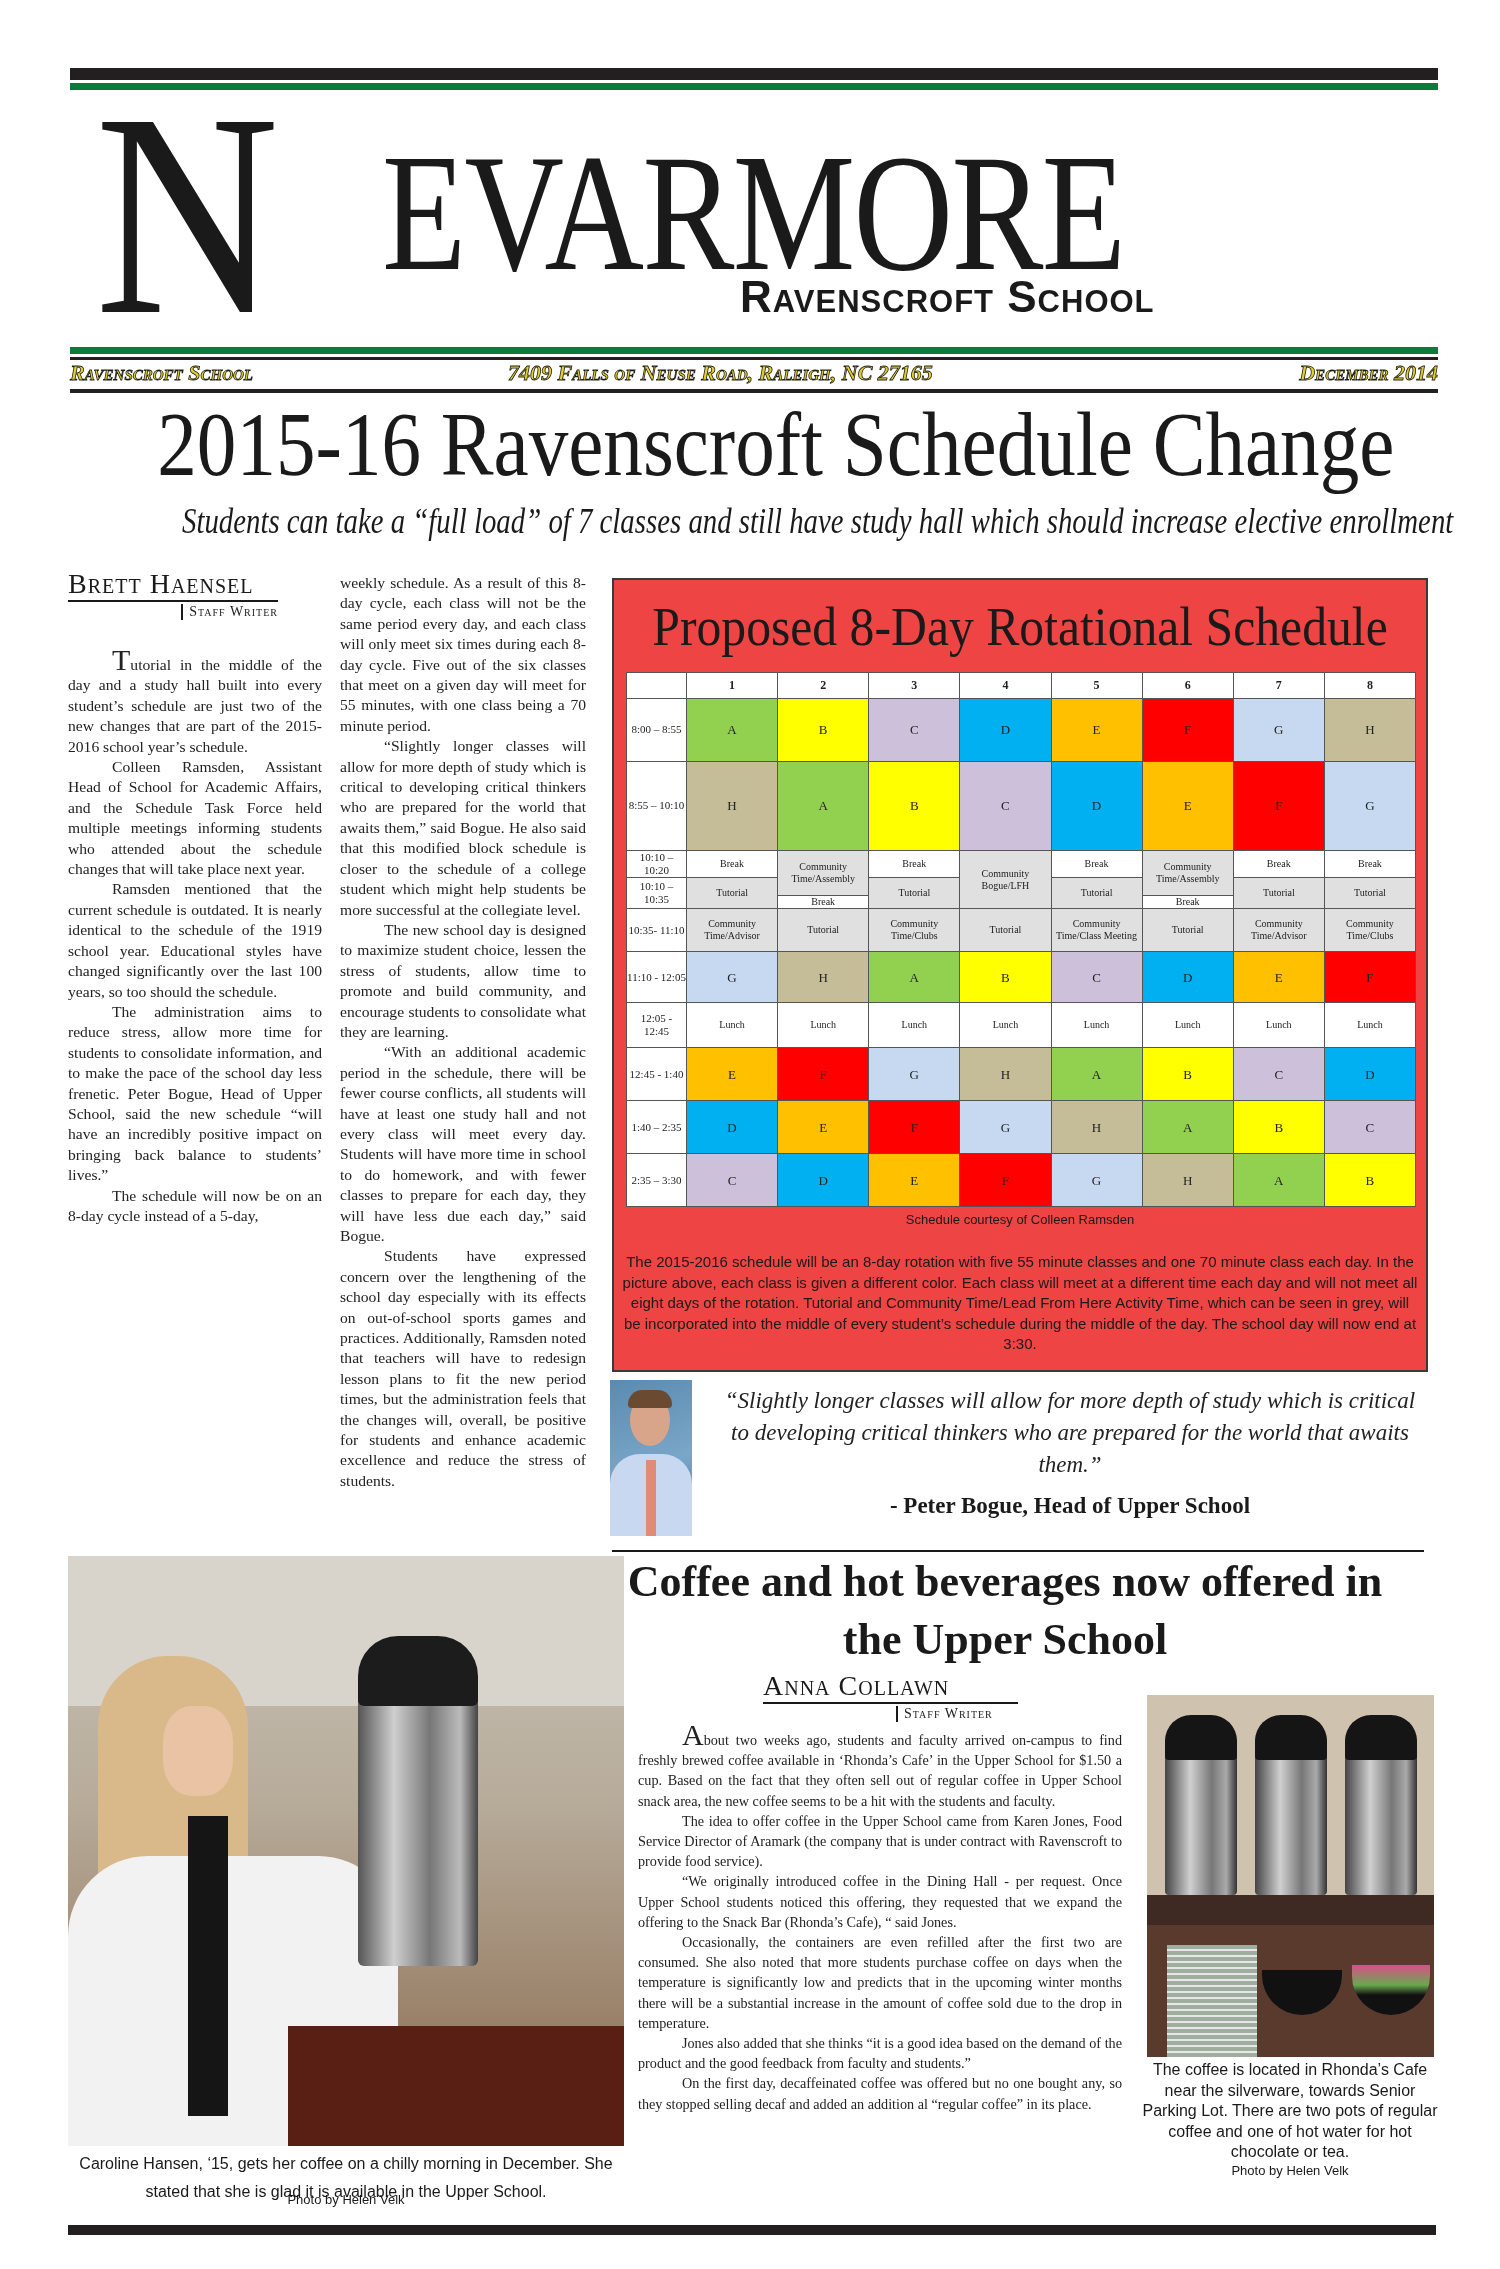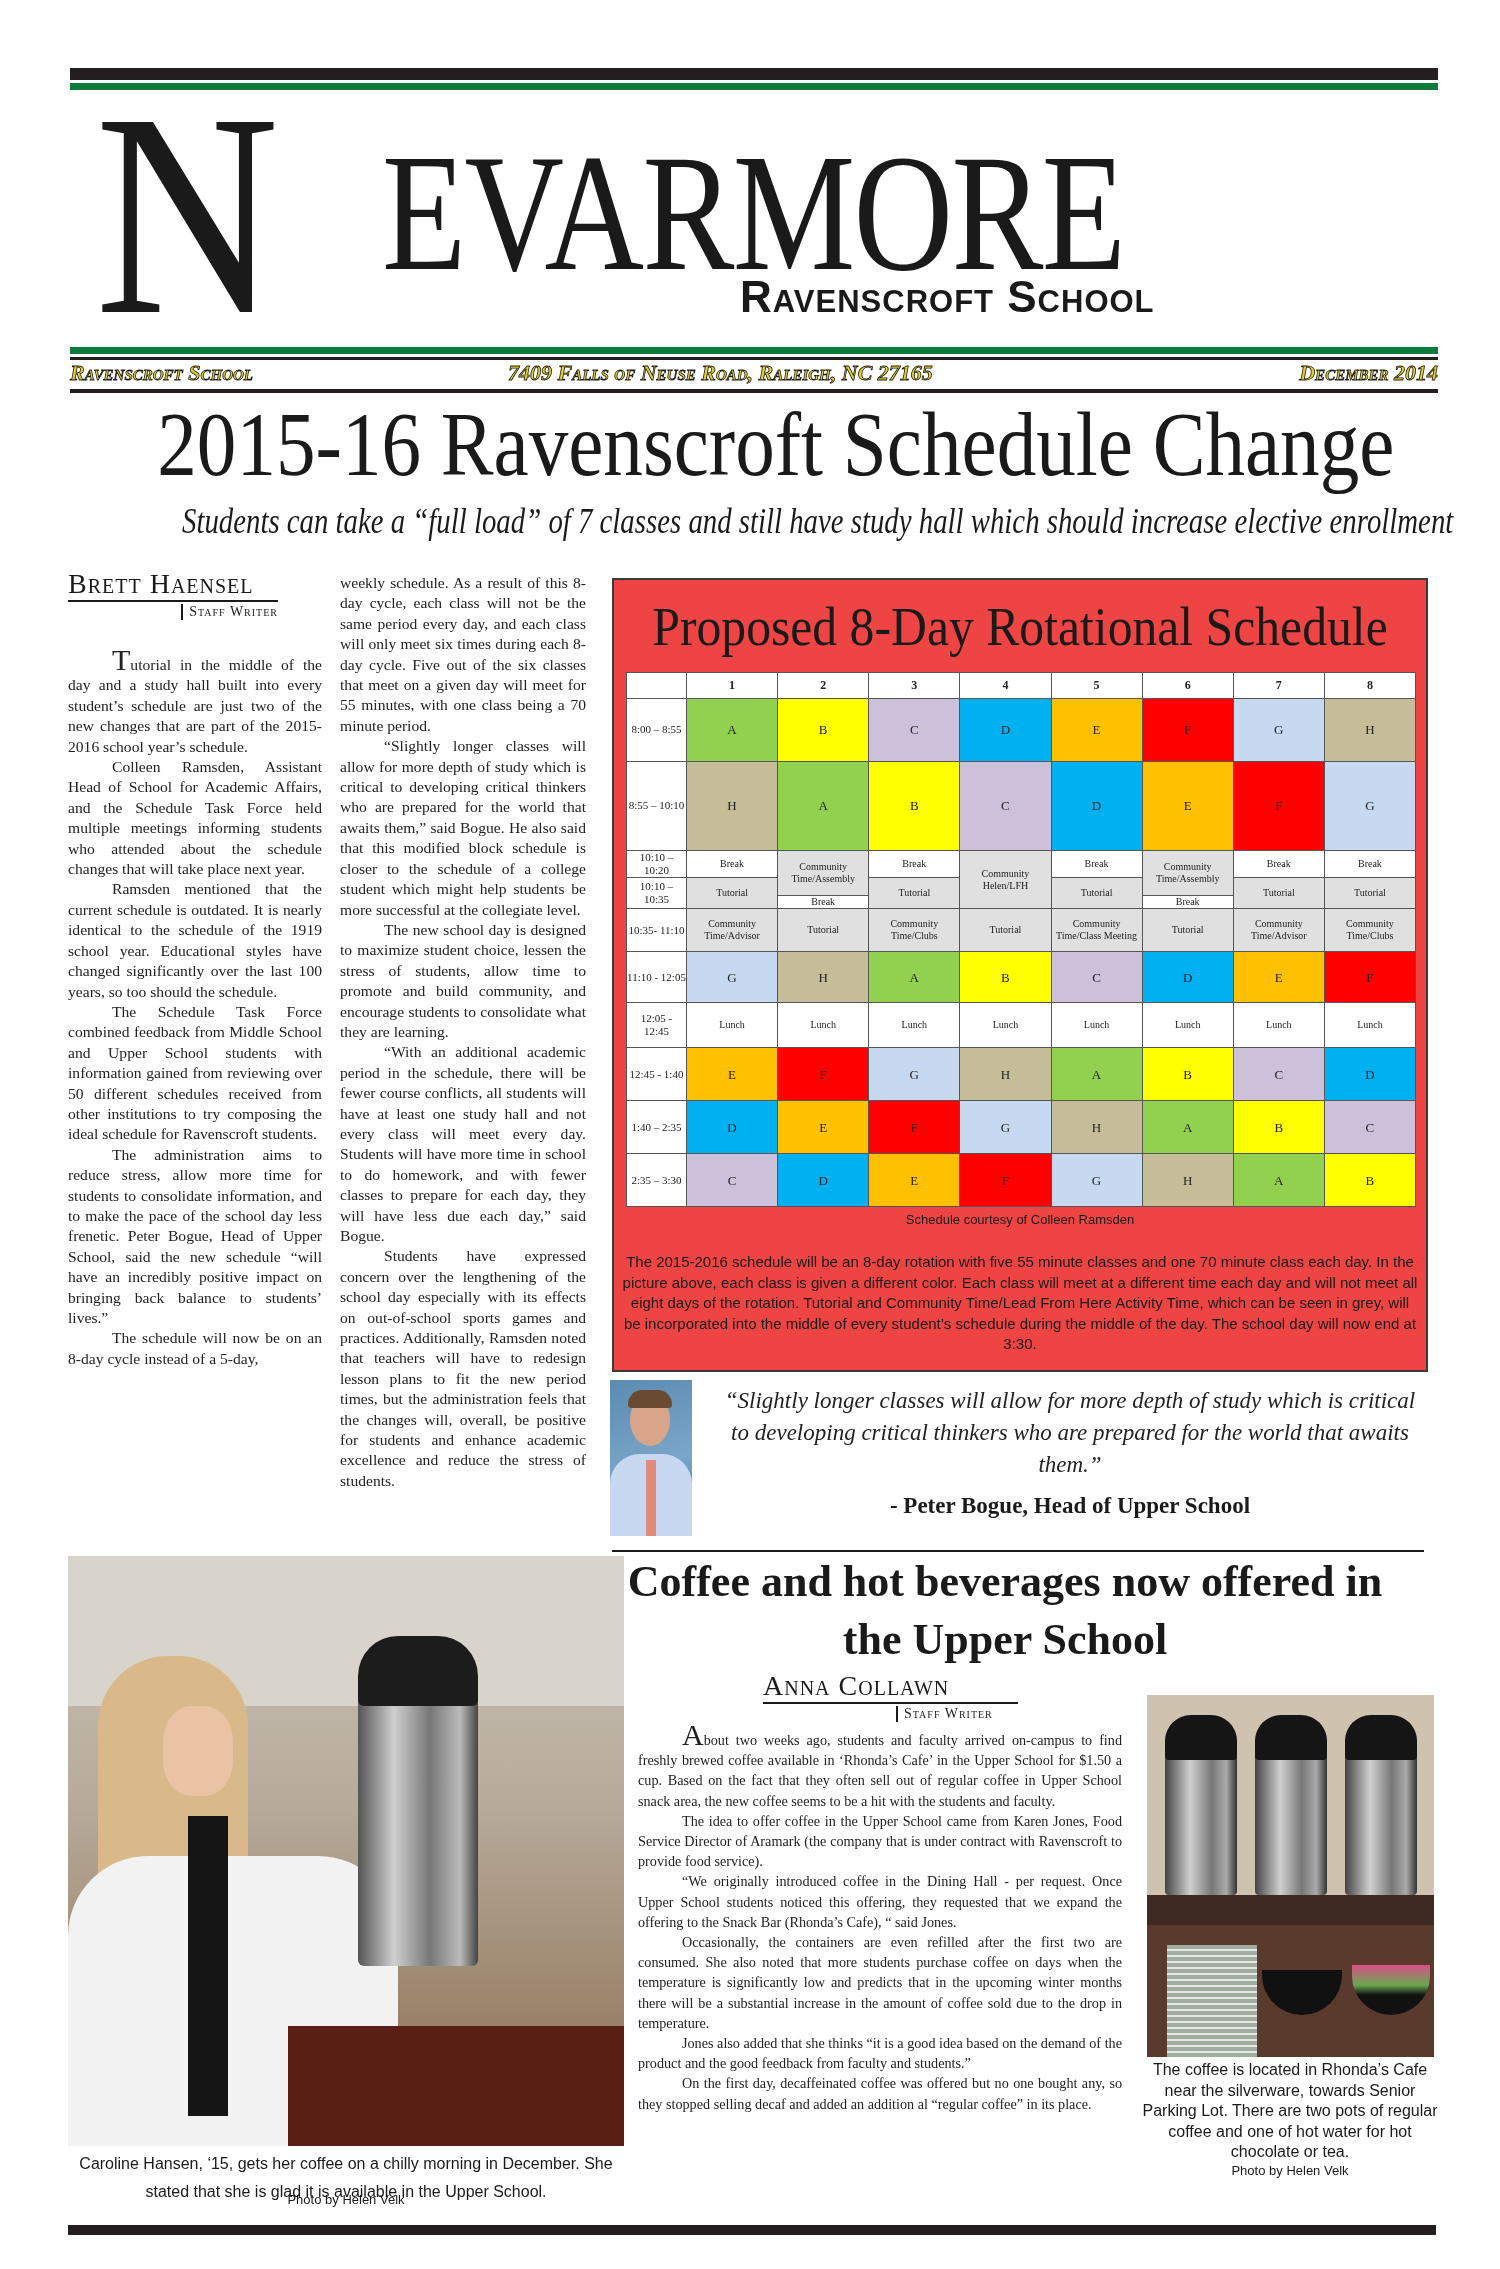--- a/index.html
+++ b/index.html
@@ -75,21 +75,20 @@
 <div class="byline" style="left:68px;top:568px;width:210px;">
   <div class="name">Brett Haensel</div>
   <div class="rule"></div>
   <div style="text-align:right;"><span class="title">Staff Writer</span></div>
 </div>
 
 <div class="col" style="left:68px;top:650px;width:254px;" id="col1">
     <p><span class="dropcap">T</span>utorial in the middle of the day and a study hall built into every student’s schedule are just two of the new changes that are part of the 2015-2016 school year’s schedule.</p>
     <p>Colleen Ramsden, Assistant Head of School for Academic Affairs, and the Schedule Task Force held multiple meetings informing students who attended about the schedule changes that will take place next year.</p>
     <p>Ramsden mentioned that the current schedule is outdated. It is nearly identical to the schedule of the 1919 school year. Educational styles have changed significantly over the last 100 years, so too should the schedule.</p>
-    <p>The Schedule Task Force combined feedback from Middle School and Upper School students with information gained from reviewing over 50 different schedules received from other institutions to try composing the ideal schedule for Ravenscroft students.</p>
     <p>The administration aims to reduce stress, allow more time for students to consolidate information, and to make the pace of the school day less frenetic. Peter Bogue, Head of Upper School, said the new schedule “will have an incredibly positive impact on bringing back balance to students’ lives.”</p>
     <p>The schedule will now be on an 8-day cycle instead of a 5-day,</p>
   </div>
 
 <div class="col" style="left:340px;top:573px;width:246px;" id="col2">
     <p class="nodent">weekly schedule. As a result of this 8-day cycle, each class will not be the same period every day, and each class will only meet six times during each 8-day cycle. Five out of the six classes that meet on a given day will meet for 55 minutes, with one class being a 70 minute period.</p>
     <p>“Slightly longer classes will allow for more depth of study which is critical to developing critical thinkers who are prepared for the world that awaits them,” said Bogue. He also said that this modified block schedule is closer to the schedule of a college student which might help students be more successful at the collegiate level.</p>
     <p>The new school day is designed to maximize student choice, lessen the stress of students, allow time to promote and build community, and encourage students to consolidate what they are learning.</p>
     <p>“With an additional academic period in the schedule, there will be fewer course conflicts, all students will have at least one study hall and not every class will meet every day.  Students will have more time in school to do homework, and with fewer classes to prepare for each day, they will have less due each day,” said Bogue.</p>
     <p>Students have expressed concern over the lengthening of the school day especially with its effects on out-of-school sports games and practices. Additionally, Ramsden noted that teachers will have to redesign lesson plans to fit the new period times, but the administration feels that the changes will, overall, be positive for students and enhance academic excellence and reduce the stress of students.</p>
@@ -142,21 +141,21 @@
             <td class="cls" style="background: rgb(0, 176, 240);">D</td>
             <td class="cls" style="background: rgb(255, 192, 0);">E</td>
             <td class="cls" style="background: rgb(255, 0, 0);">F</td>
             <td class="cls" style="background: rgb(198, 217, 241);">G</td>
           </tr>
           <tr>
             <td class="time" style="height: 22px;">10:10 – 10:20</td>
             <td class="white">Break</td>
             <td class="grey" rowspan="2">Community Time/Assembly</td>
             <td class="white">Break</td>
-            <td class="grey" rowspan="3">Community Helen/LFH</td>
+            <td class="grey" rowspan="3">Community Bogue/LFH</td>
             <td class="white">Break</td>
             <td class="grey" rowspan="2">Community Time/Assembly</td>
             <td class="white">Break</td>
             <td class="white">Break</td>
           </tr>
           <tr style="height: 18px;">
             <td class="time" rowspan="2">10:10 – 10:35</td>
             <td class="grey" rowspan="2">Tutorial</td>
             <td class="grey" rowspan="2">Tutorial</td>
             <td class="grey" rowspan="2">Tutorial</td>

